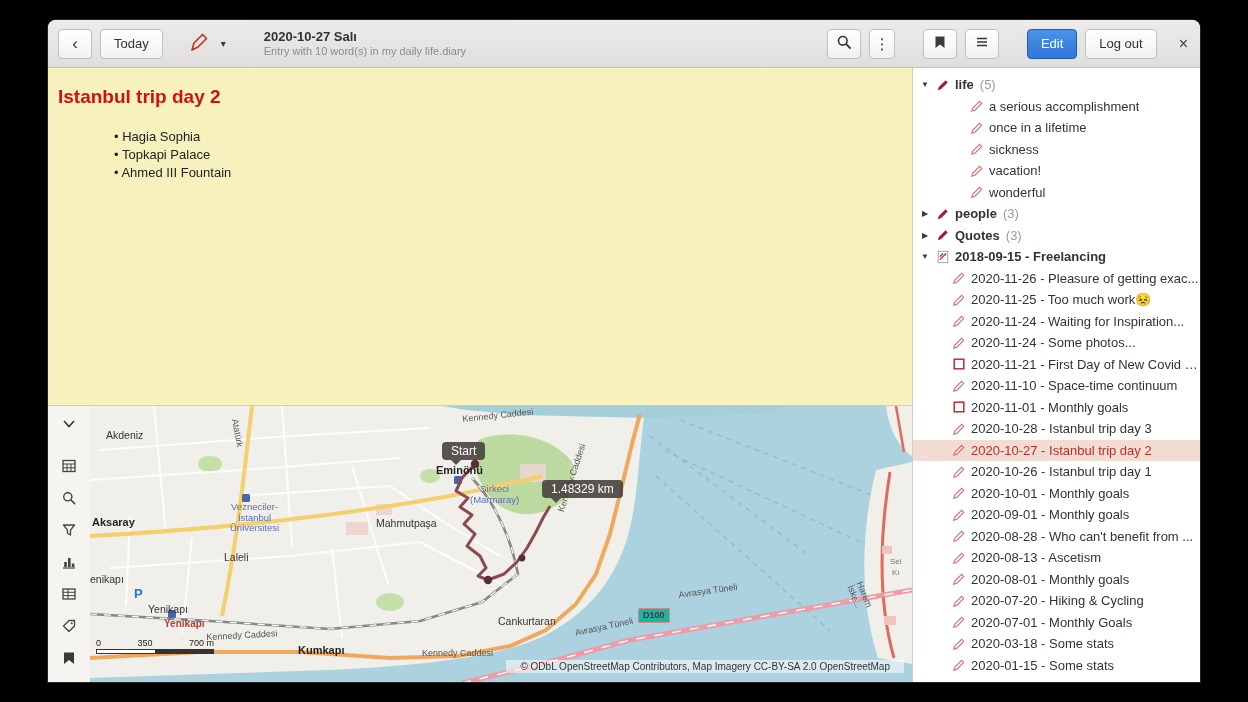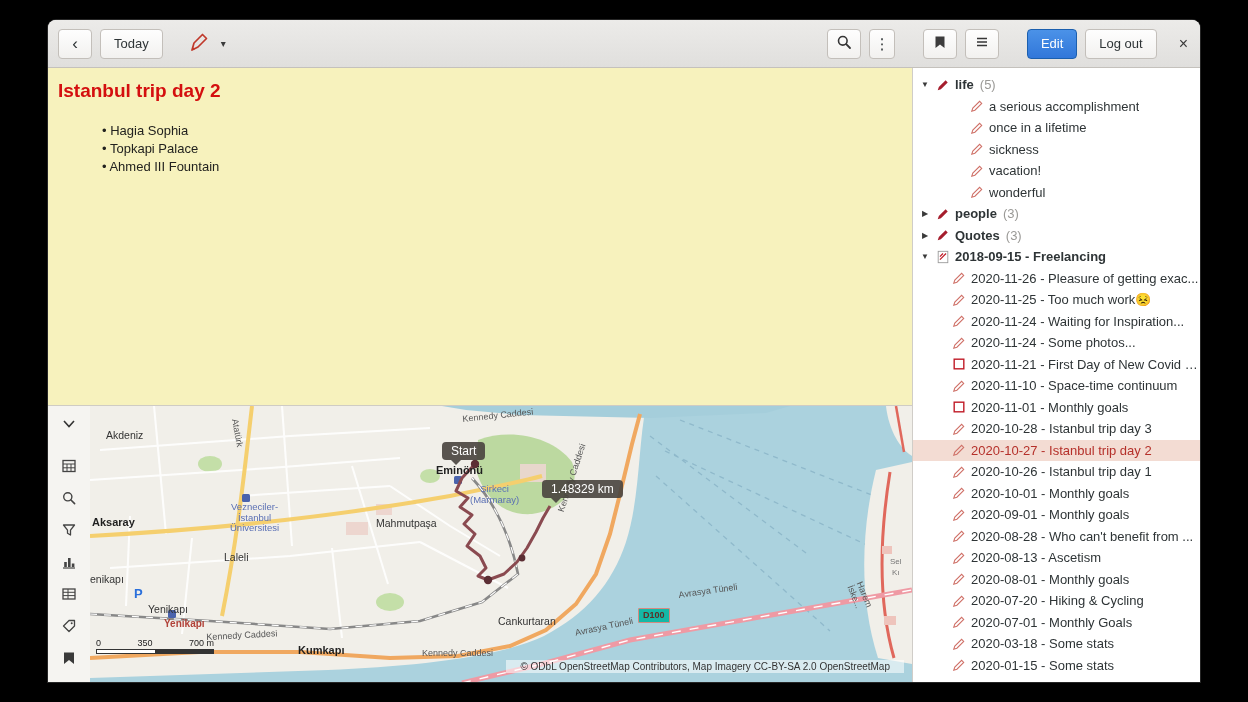--- a/index.html
+++ b/index.html
@@ -26,22 +26,22 @@
   .wtitle{font-size:13px;font-weight:bold;color:#2e3436}
   .wsub{font-size:11px;color:#8b8b88}
   .spacer{flex:1}.gap14{width:12px}
   .closebtn{background:none;border:none;font-size:16px;color:#3a3a3a;
     margin-left:14px;margin-right:2px;cursor:default}
 
   
   .content{flex:1;display:flex;min-height:0}
   .left-pane{flex:1;display:flex;flex-direction:column;min-width:0}
   .entry-area{flex:1;background:#f7f2bd;padding:8px 10px;overflow:hidden}
-  .entry-title{color:#d40f0f;font-size:19px;font-weight:bold;margin-top:4px}
-  .entry-bullets{list-style:none;margin:20px 0 0 44px}
+  .entry-title{color:#d40f0f;font-size:19px;font-weight:bold;margin-top:10px}
+  .entry-bullets{list-style:none;margin:20px 0 0 56px}
   .entry-bullets li{font-size:13px;color:#22221f;line-height:18px}
   .entry-bullets li::before{content:"• ";}
 
   
   .map-panel{height:277px;flex:0 0 277px;display:flex;border-top:1px solid #cfccc4;
     background:#f5f4f1}
   .tools{width:42px;flex:0 0 42px;display:flex;flex-direction:column;
     align-items:center;padding-top:6px}
   .tool{width:28px;height:26px;border:none;background:transparent;display:flex;
     align-items:center;justify-content:center;margin-bottom:6px;cursor:default}
@@ -107,20 +107,24 @@
     <div class="entry-menu">
       <span>
         <svg width="24" height="24" viewBox="0 0 24 24">
           <path d="M5 20 L7 13 L15.5 4.5 L19.5 8.5 L11 17 Z" fill="none" stroke="#c0392b" stroke-width="1.7" stroke-linejoin="round"></path>
           <path d="M5 20 L8 19.2 L5.8 17 Z" fill="#c0392b"></path>
         </svg>
       </span>
       <span class="caret">▾</span>
     </div>
 
+    <div class="title-block">
+      <div class="wtitle">2020-10-27  Salı</div>
+      <div class="wsub">Entry with 10 word(s) in my daily life.diary</div>
+    </div>
 
     <div class="spacer"></div>
 
     <button class="btn icon">
       <span>
         <svg width="16" height="16" viewBox="0 0 16 16">
           <circle cx="6.8" cy="6.8" r="4.3" fill="none" stroke="#363636" stroke-width="1.6"></circle>
           <path d="M10.2 10.2 L14 14" stroke="#363636" stroke-width="1.8" stroke-linecap="round"></path>
         </svg>
       </span>

